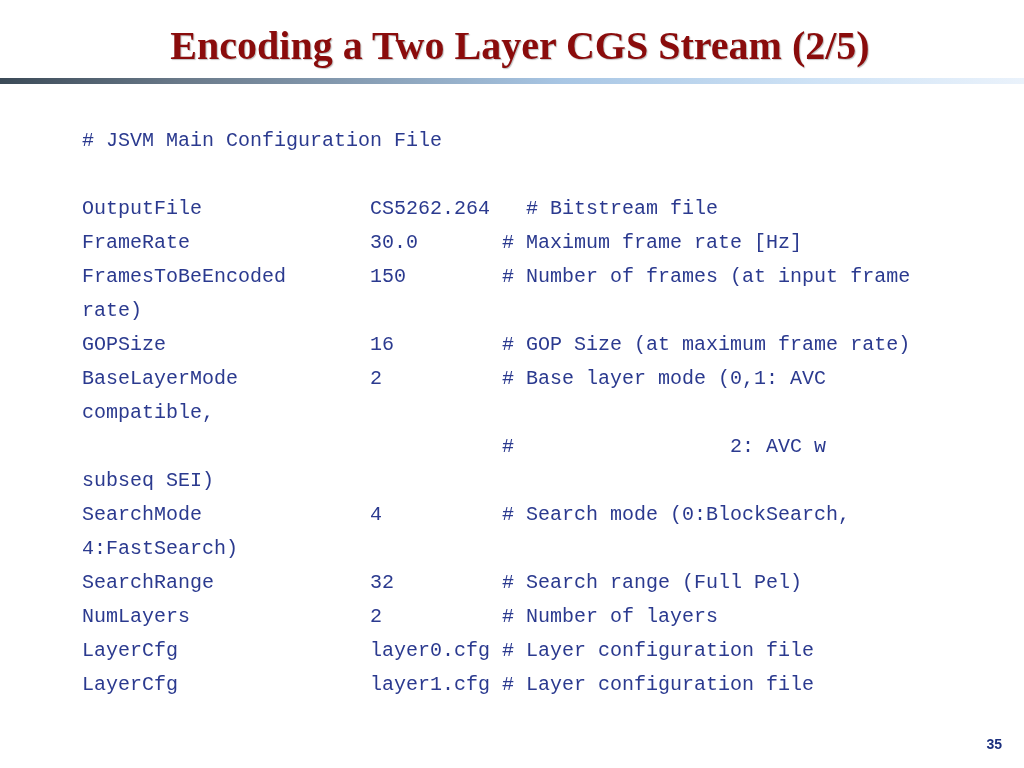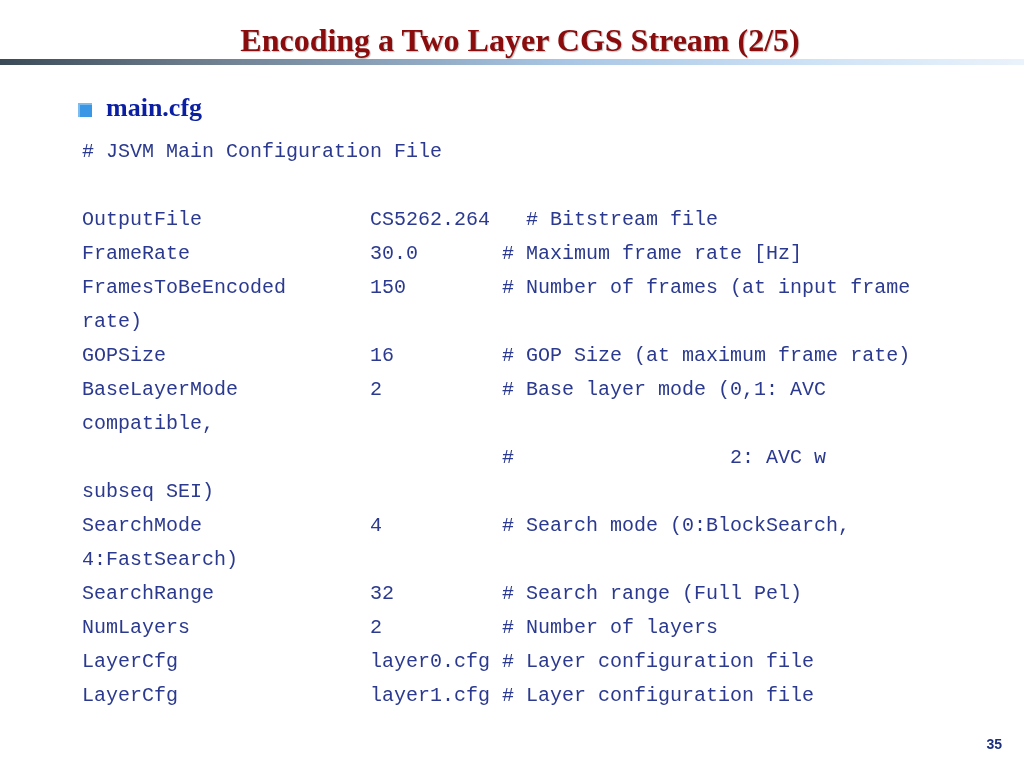--- a/index.html
+++ b/index.html
@@ -12,25 +12,25 @@
     overflow: hidden;
   }
   .slide {
     position: relative;
     width: 1024px;
     height: 768px;
     box-sizing: border-box;
   }
   .title {
     text-align: center;
-    font-size: 32px;
+    font-size: 40px;
     font-weight: bold;
     color: #8a0c0c;
     padding-top: 22px;
-    padding-bottom: 0;
+    padding-bottom: 9px;
     text-shadow: 1px 1px 1px rgba(0,0,0,0.25);
     letter-spacing: 0px;
     margin-left: 16px;
   }
   .divider {
     height: 6px;
     width: 100%;
     background: linear-gradient(to right, #3b4a57 0%, #6a7a8a 18%, #a8c6e4 55%, #cfe3f6 80%, #eaf2fb 100%);
   }
   .content {
@@ -79,24 +79,20 @@
 </head>
 <body>
 
 <div class="slide">
 
   <div class="title">Encoding a Two Layer CGS Stream (2/5)</div>
 
   <div class="divider"></div>
 
   <div class="content">
-    <div class="bullet-row">
-      <span class="bullet-icon"></span>
-      <span class="bullet-text">main.cfg</span>
-    </div>
 
     <div class="cfg-block"># JSVM Main Configuration File
 
 OutputFile              CS5262.264   # Bitstream file
 FrameRate               30.0       # Maximum frame rate [Hz]
 FramesToBeEncoded       150        # Number of frames (at input frame
 rate)
 GOPSize                 16         # GOP Size (at maximum frame rate)
 BaseLayerMode           2          # Base layer mode (0,1: AVC
 compatible,

